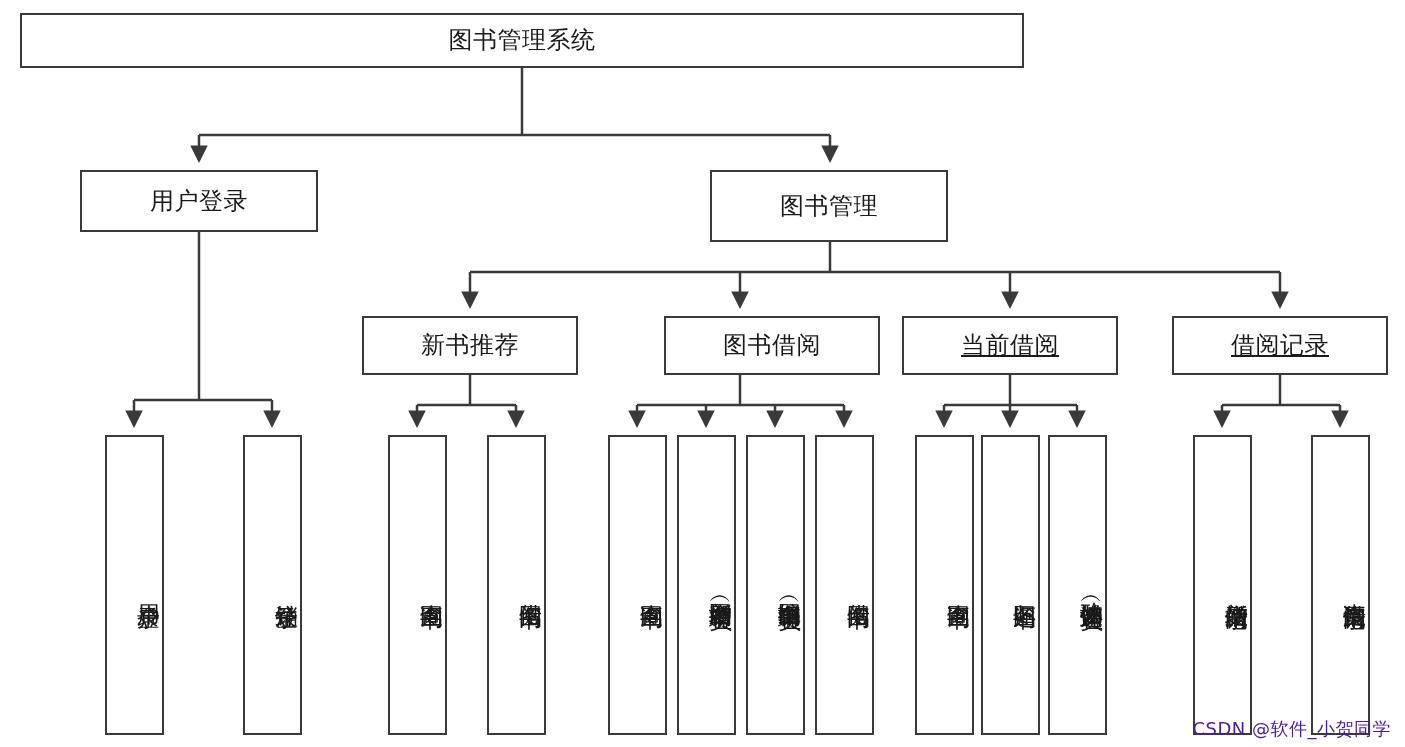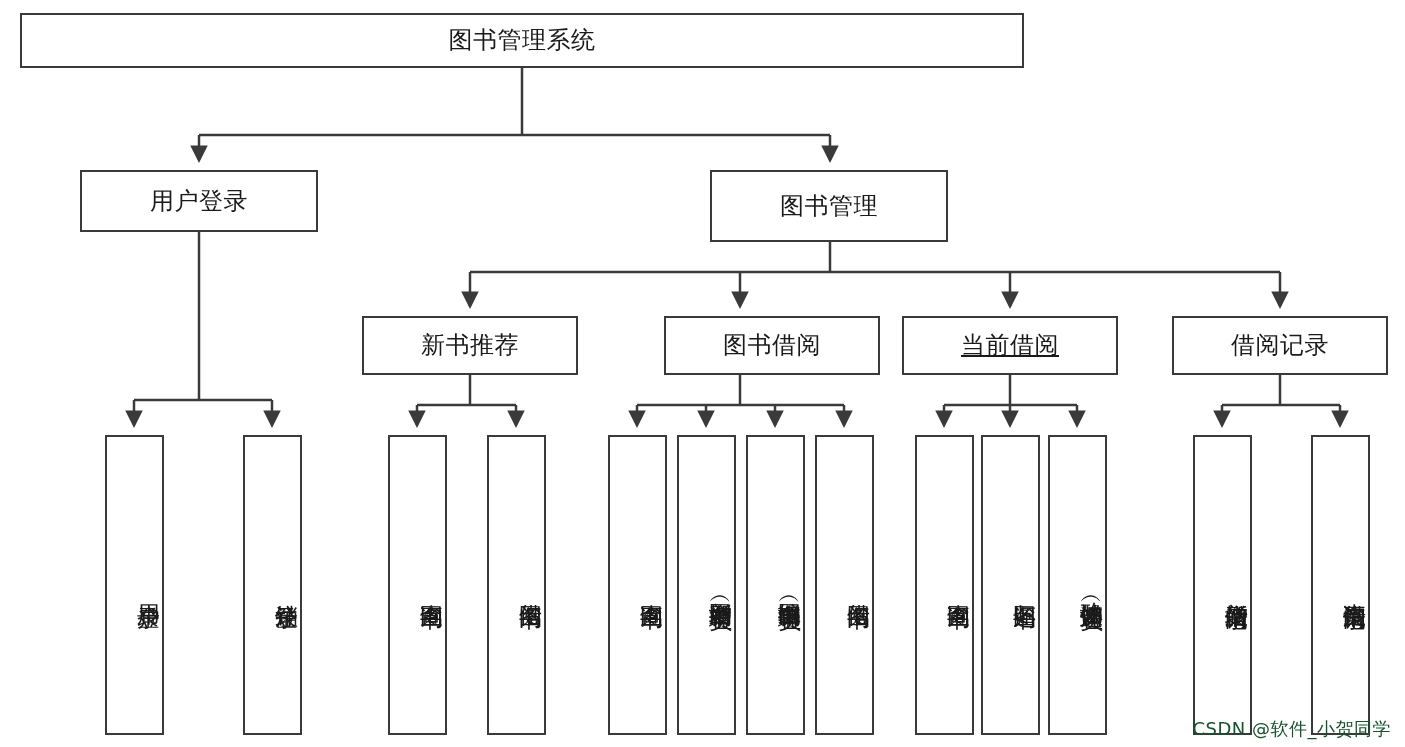--- a/index.html
+++ b/index.html
@@ -51,21 +51,21 @@
     letter-spacing: 1px;
     align-items: flex-start;
     justify-content: center;
     padding-top: 6px;
   }
   .watermark {
     position: absolute;
     right: 14px;
     bottom: 6px;
     font-size: 18px;
-    color: #14532d;
+    color: #4c1d95;
     letter-spacing: 0.5px;
     white-space: nowrap;
     z-index: 5;
   }
 </style>
 </head>
 <body>
 
 <div id="canvas">
 
@@ -120,21 +120,21 @@
   </svg>
 
   <div class="node node-h" style="left:20px; top:13px; width:1004px; height:55px;">图书管理系统</div>
 
   <div class="node node-h" style="left:80px; top:170px; width:238px; height:62px;">用户登录</div>
   <div class="node node-h" style="left:710px; top:170px; width:238px; height:72px;">图书管理</div>
 
   <div class="node node-h" style="left:362px; top:316px; width:216px; height:59px;font-family:Liberation Serif, serif;">新书推荐</div>
   <div class="node node-h" style="left:664px; top:316px; width:216px; height:59px;">图书借阅</div>
   <div class="node node-h" style="left:902px; top:316px; width:216px; height:59px;text-decoration:underline;">当前借阅</div>
-  <div class="node node-h" style="left:1172px; top:316px; width:216px; height:59px;">借阅记录</div>
+  <div class="node node-h" style="left:1172px; top:316px; width:216px; height:59px;text-decoration:underline;">借阅记录</div>
 
   <div class="node node-v" style="left:105px; top:435px; width:59px; height:300px;">用户登录</div>
   <div class="node node-v" style="left:243px; top:435px; width:59px; height:300px;">注销登录</div>
 
   <div class="node node-v" style="left:388px; top:435px; width:59px; height:300px;">查询图书</div>
   <div class="node node-v" style="left:487px; top:435px; width:59px; height:300px;">借阅图书</div>
 
   <div class="node node-v" style="left:608px; top:435px; width:59px; height:300px;">查询图书</div>
   <div class="node node-v" style="left:677px; top:435px; width:59px; height:300px;">新增图书（管理员）</div>
   <div class="node node-v" style="left:746px; top:435px; width:59px; height:300px;">编辑图书（管理员）</div>

